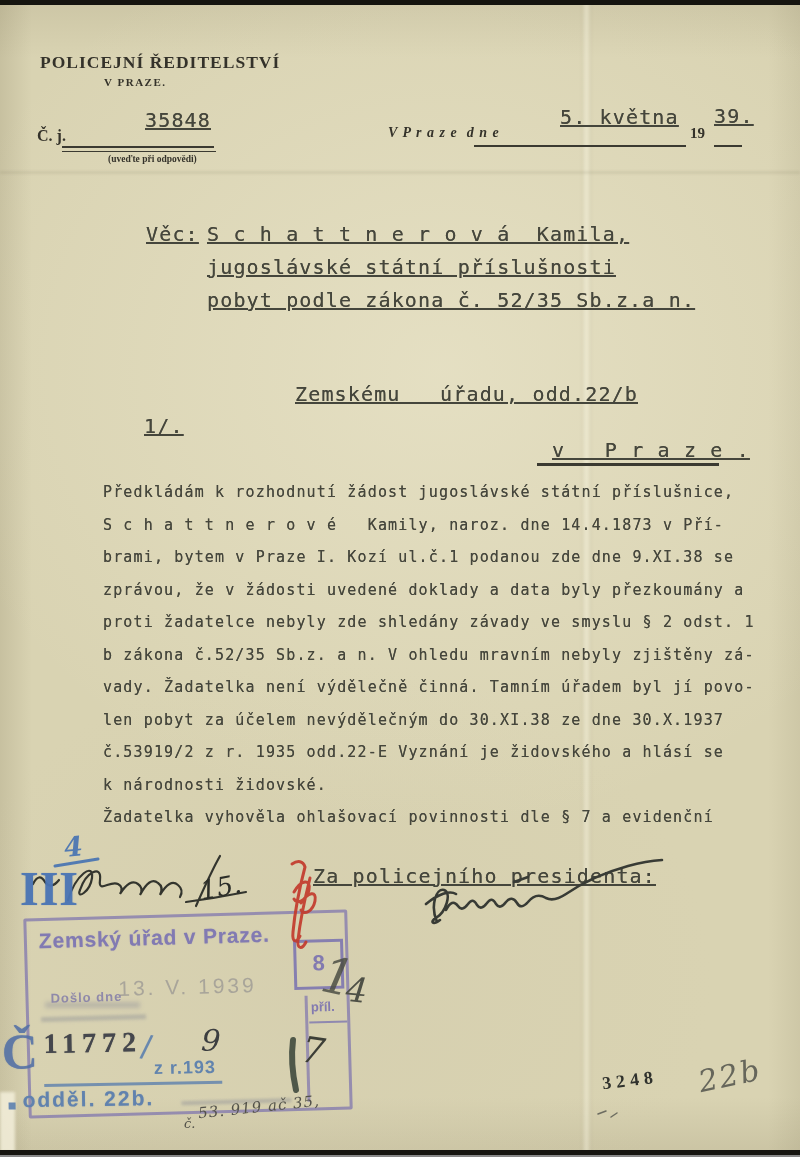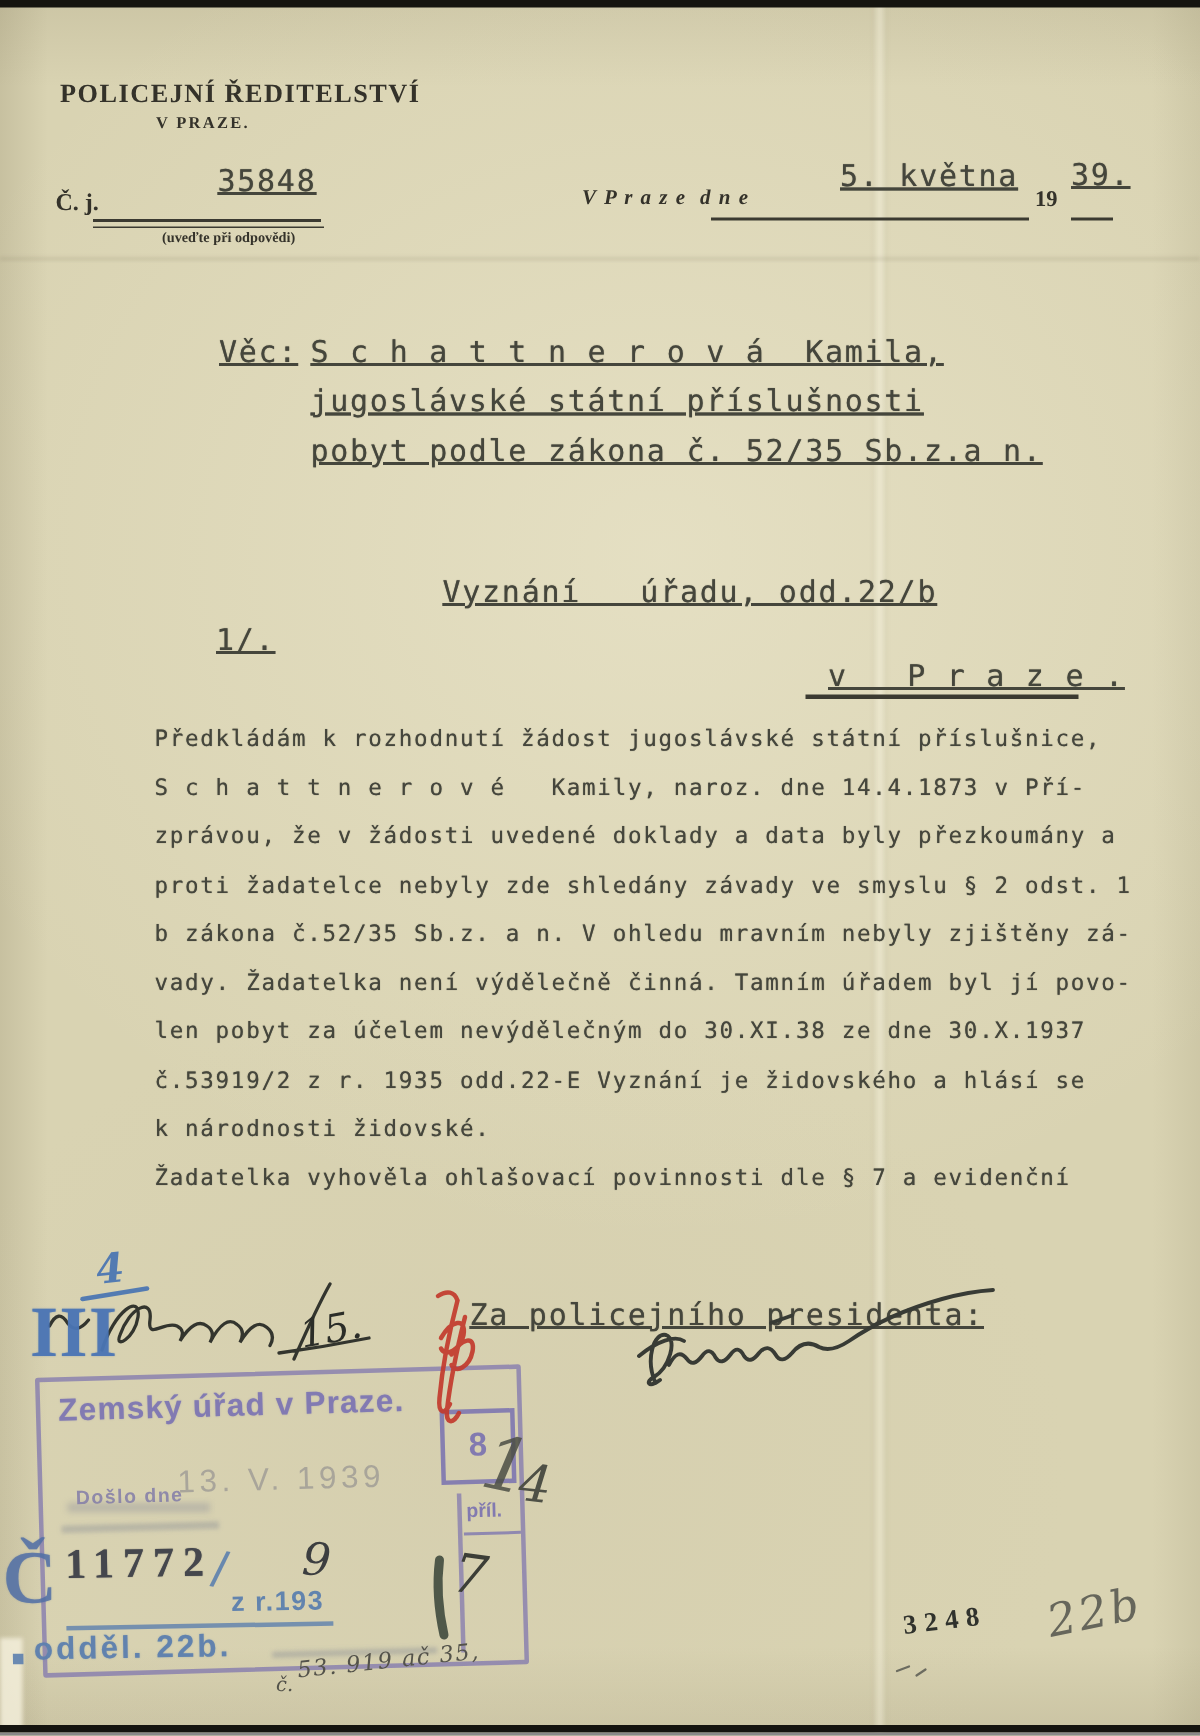--- a/index.html
+++ b/index.html
@@ -84,28 +84,29 @@
   <div class="rule" style="left:474px;top:145px;width:212px;height:2px;"></div>
   <div class="p" style="left:690px;top:125px;font-size:15px;font-weight:bold;">19</div>
   <div class="rule" style="left:714px;top:145px;width:28px;height:2px;"></div>
   <div class="t" style="left:714px;top:104px;">39.</div>
 
   <div class="t" style="left:146px;top:222px;">Věc:</div>
   <div class="t" style="left:207px;top:222px;">S c h a t t n e r o v á  Kamila,</div>
   <div class="t" style="left:207px;top:255px;">jugoslávské státní příslušnosti</div>
   <div class="t" style="left:207px;top:288px;text-align:center;">pobyt podle zákona č. 52/35 Sb.z.a n.</div>
 
-  <div class="t" style="left:295px;top:382px;">Vyznání   úřadu, odd.22/b</div>
+  <div class="t" style="left:295px;top:382px;">Zemskému   úřadu, odd.22/b</div>
   <div class="t" style="left:144px;top:414px;">1/.</div>
   <div class="t" style="left:552px;top:414px;margin-top:24px;">v   P r a z e .</div>
   <div class="rule" style="left:537px;top:463px;width:182px;height:2.5px;"></div>
 
   <div class="body-block">
     <div>Předkládám k rozhodnutí žádost jugoslávské státní příslušnice,</div>
     <div>S c h a t t n e r o v é   Kamily, naroz. dne 14.4.1873 v Pří-</div>
+    <div>brami, bytem v Praze I. Kozí ul.č.1 podanou zde dne 9.XI.38 se</div>
     <div>zprávou, že v žádosti uvedené doklady a data byly přezkoumány a</div>
     <div>proti žadatelce nebyly zde shledány závady ve smyslu § 2 odst. 1</div>
     <div>b zákona č.52/35 Sb.z. a n. V ohledu mravním nebyly zjištěny zá-</div>
     <div>vady. Žadatelka není výdělečně činná. Tamním úřadem byl jí povo-</div>
     <div>len pobyt za účelem nevýdělečným do 30.XI.38 ze dne 30.X.1937</div>
     <div>č.53919/2 z r. 1935 odd.22-E Vyznání je židovského a hlásí se</div>
     <div>k národnosti židovské.</div>
     <div>Žadatelka vyhověla ohlašovací povinnosti dle § 7 a evidenční</div>
   </div>
 

